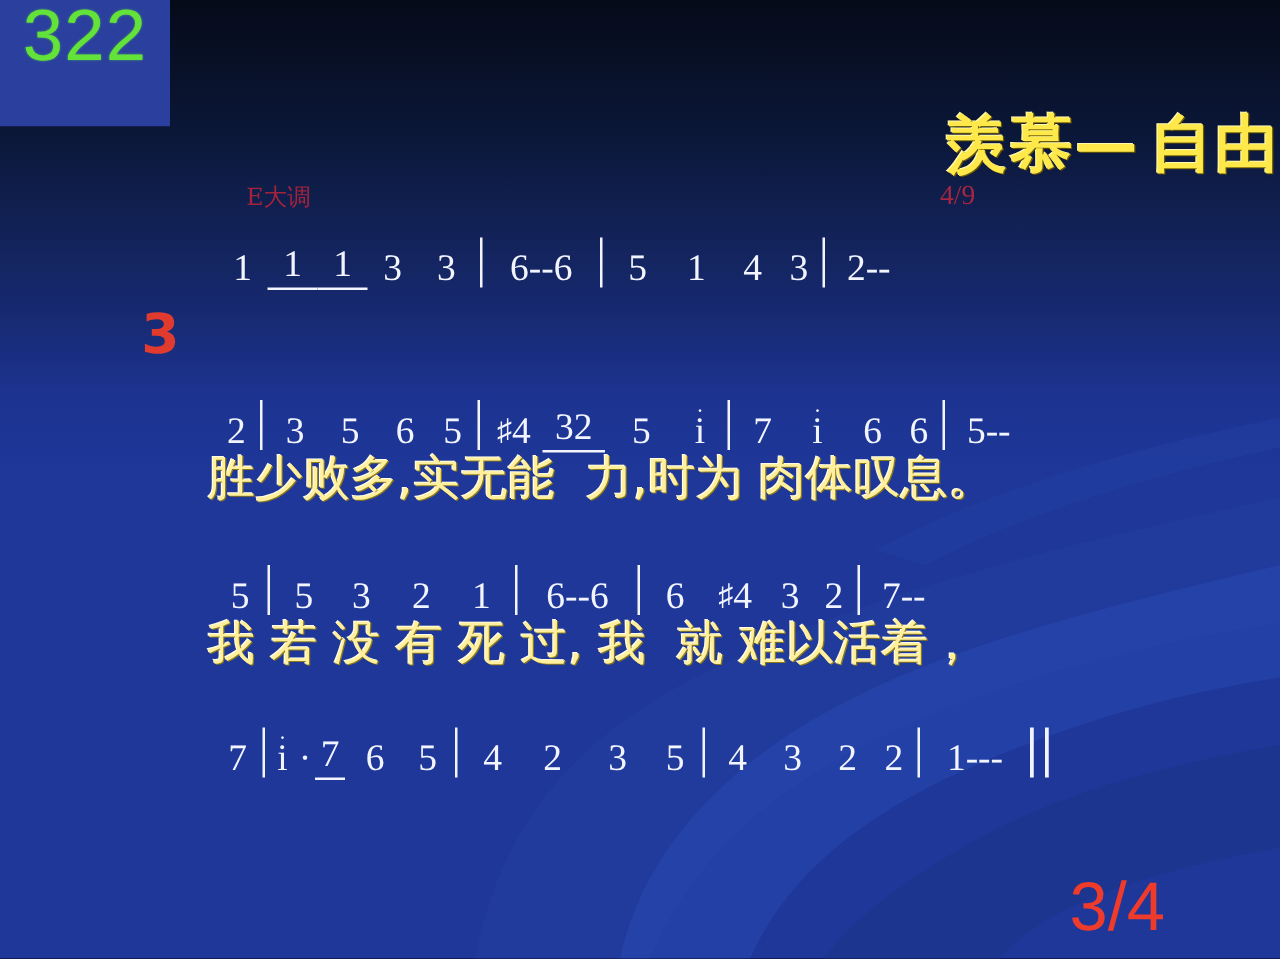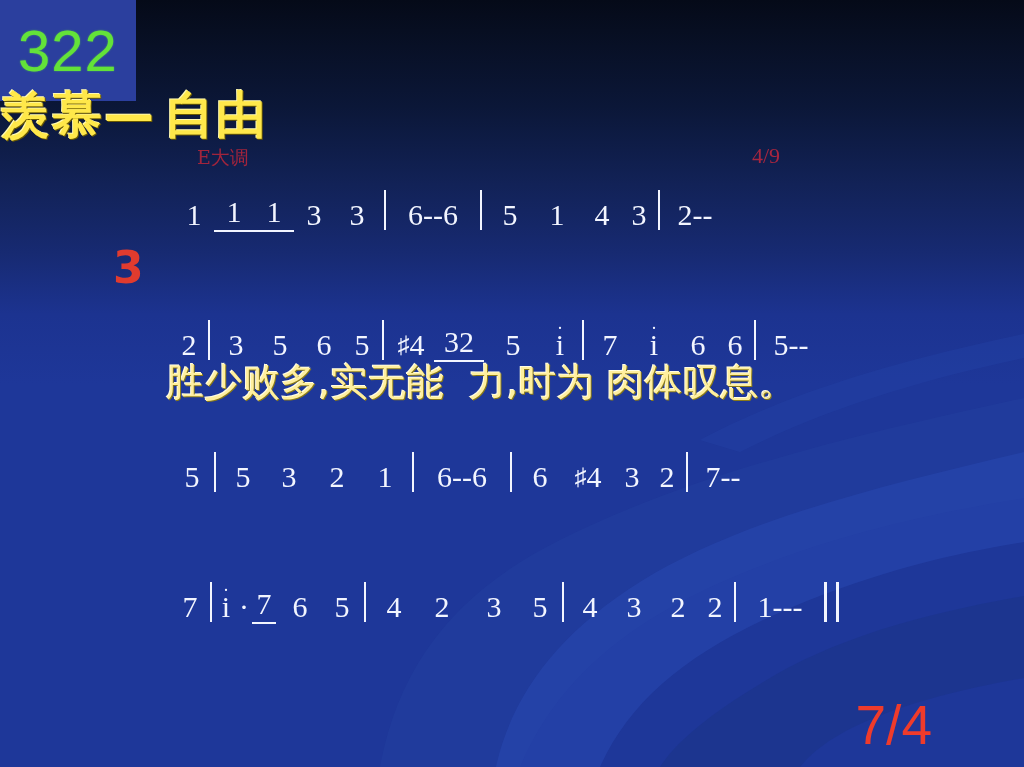--- a/index.html
+++ b/index.html
@@ -36,39 +36,39 @@
 
   
   #number-badge {
     position: absolute;
     left: 0;
     top: 0;
     width: 136px;
     height: 101px;
     background: #2b3f9e;
     display: flex;
-    align-items: center;
+    align-items: flex-start;
     justify-content: center;
   }
   #number-badge .num {
     font-family: "Liberation Sans", "DejaVu Sans", sans-serif;
     font-size: 58px;
     line-height: 1;
     color: #63e239;
     letter-spacing: 1px;
     text-shadow: 0 0 2px rgba(99,226,57,.6);
   }
 
   
   #title {
     position: absolute;
     left: 0;
     right: 0;
     top: 82px;
-    text-align: left;
+    text-align: right;
     font-family: "DejaVu Sans", "Liberation Sans", sans-serif;
     font-weight: bold;
     font-size: 50px;
     color: #ffe84a;
     letter-spacing: 2px;
     text-shadow: 1px 1px 0 #6b5a00, -1px -1px 0 #fff9b0;
   }
   #title .dash { letter-spacing: 10px; }
 
   
@@ -209,21 +209,22 @@
   <div id="score">
     <div class="stanza" id="stanza-1">
       <div class="notes"><span class="note" style="min-width: 40px;">1</span><span class="note beam" style="min-width: 40px;">1</span><span class="note beam" style="min-width: 40px;">1</span><span class="note" style="min-width: 40px;">3</span><span class="note" style="min-width: 46px;">3</span><span class="bar"></span><span class="note" style="min-width: 86px;">6--6</span><span class="bar"></span><span class="note" style="min-width: 48px;">5</span><span class="note" style="min-width: 46px;">1</span><span class="note" style="min-width: 44px;">4</span><span class="note" style="min-width: 30px;">3</span><span class="bar"></span><span class="note" style="min-width: 62px;">2--</span></div>
     </div>
     <div class="stanza" id="stanza-2">
       <div class="notes"><span class="note" style="min-width: 30px;">2</span><span class="bar"></span><span class="note" style="min-width: 44px;">3</span><span class="note" style="min-width: 44px;">5</span><span class="note" style="min-width: 44px;">6</span><span class="note" style="min-width: 32px;">5</span><span class="bar"></span><span class="note" style="min-width: 46px;"><span class="sharp">♯</span>4</span><span class="note beam" style="min-width: 50px;">32</span><span class="note" style="min-width: 58px;">5</span><span class="note" style="min-width: 36px;">i<span class="dot-above">·</span></span><span class="bar"></span><span class="note" style="min-width: 44px;">7</span><span class="note" style="min-width: 44px;">i<span class="dot-above">·</span></span><span class="note" style="min-width: 44px;">6</span><span class="note" style="min-width: 30px;">6</span><span class="bar"></span><span class="note" style="min-width: 62px;">5--</span></div>
       <div class="lyrics">胜少败多,实无能  力,时为 肉体叹息。</div>
     </div>
     <div class="stanza" id="stanza-3">
       <div class="notes"><span class="note" style="min-width: 36px;">5</span><span class="bar"></span><span class="note" style="min-width: 46px;">5</span><span class="note" style="min-width: 46px;">3</span><span class="note" style="min-width: 50px;">2</span><span class="note" style="min-width: 46px;">1</span><span class="bar"></span><span class="note" style="min-width: 88px;">6--6</span><span class="bar"></span><span class="note" style="min-width: 48px;">6</span><span class="note" style="min-width: 48px;"><span class="sharp">♯</span>4</span><span class="note" style="min-width: 40px;">3</span><span class="note" style="min-width: 30px;">2</span><span class="bar"></span><span class="note" style="min-width: 62px;">7--</span></div>
+      <div class="lyrics">我 若 没 有 死 过, 我  就 难以活着，</div>
     </div>
     <div class="stanza" id="stanza-4">
       <div class="notes"><span class="note" style="min-width: 32px;">7</span><span class="bar"></span><span class="note" style="min-width: 20px;">i<span class="dot-above">·</span></span><span class="note" style="min-width: 16px;">·</span><span class="note beam" style="min-width: 24px;">7</span><span class="note" style="min-width: 48px;">6</span><span class="note" style="min-width: 36px;">5</span><span class="bar"></span><span class="note" style="min-width: 48px;">4</span><span class="note" style="min-width: 48px;">2</span><span class="note" style="min-width: 56px;">3</span><span class="note" style="min-width: 36px;">5</span><span class="bar"></span><span class="note" style="min-width: 44px;">4</span><span class="note" style="min-width: 44px;">3</span><span class="note" style="min-width: 44px;">2</span><span class="note" style="min-width: 30px;">2</span><span class="bar"></span><span class="note" style="min-width: 80px;">1---</span><span class="bar final"></span></div>
     </div>
   </div>
 
-  <div id="page-counter">7/4</div>
+  <div id="page-counter">3/4</div>
 
 </div>
 
 </body></html>

